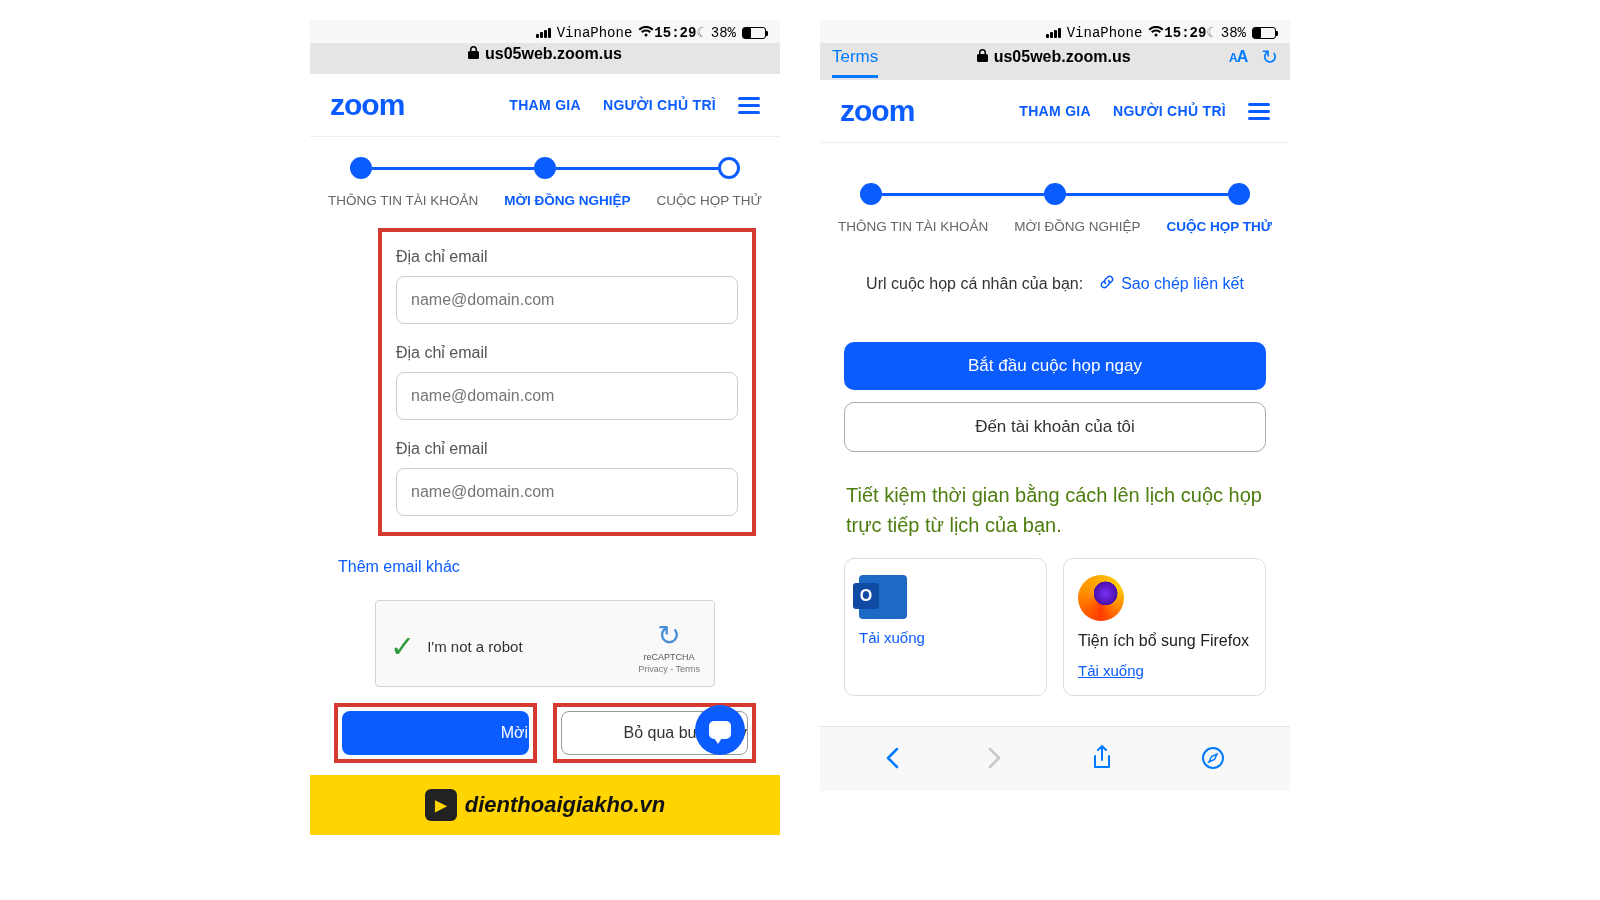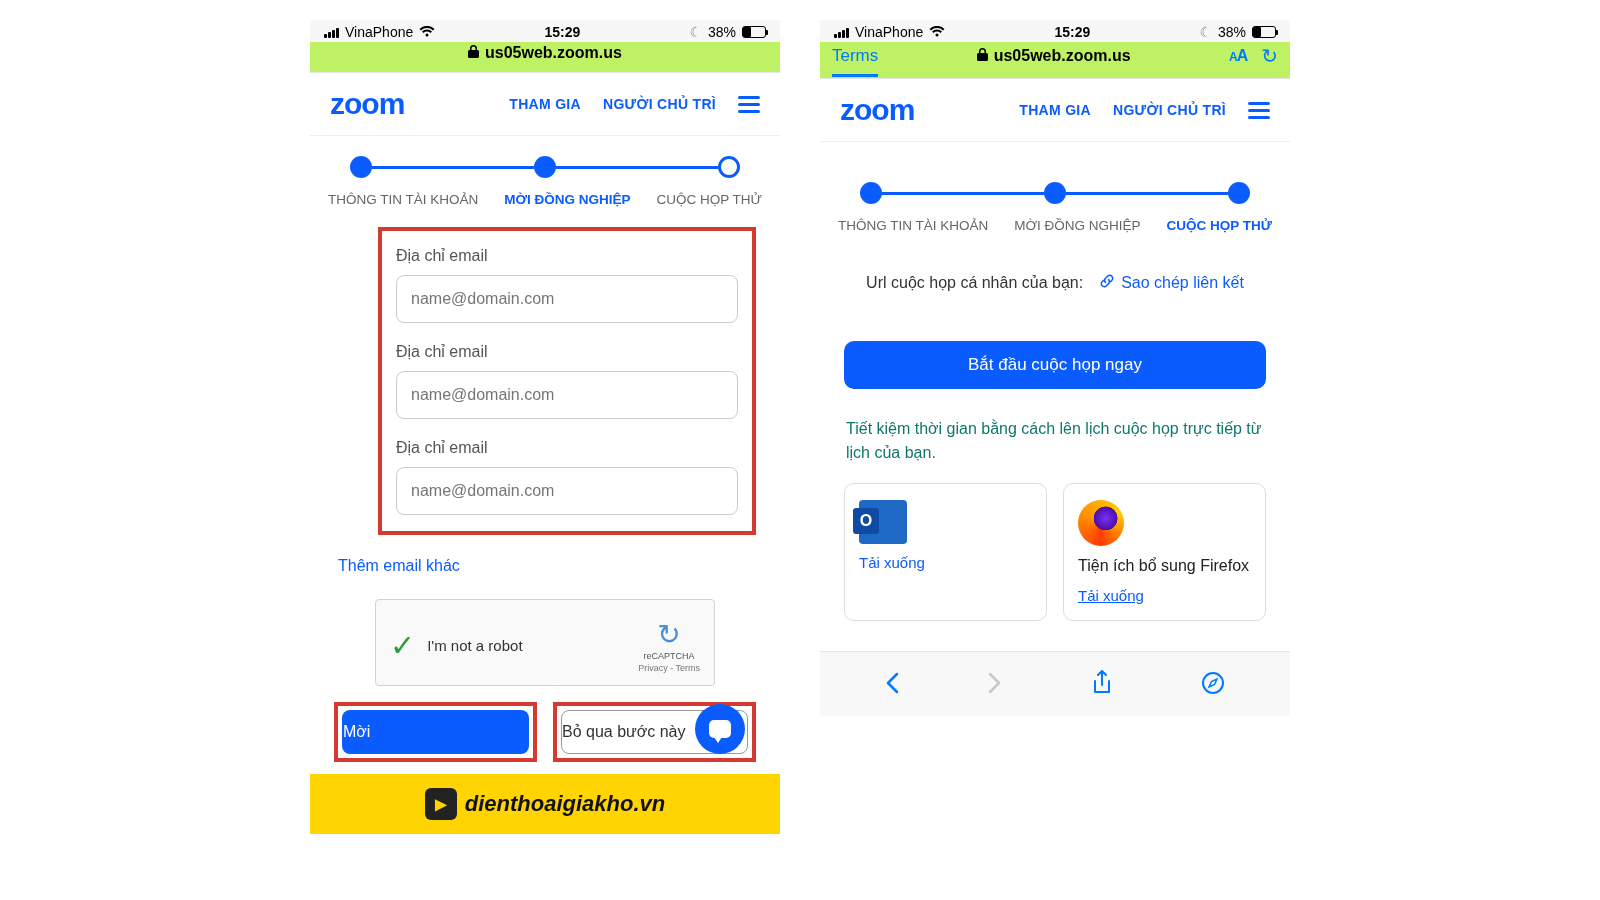--- a/index.html
+++ b/index.html
@@ -13,31 +13,32 @@
   }
   .phone {
     width: 470px;
     background: #fff;
     overflow: hidden;
     position: relative;
   }
   .status-bar {
     display: flex;
     align-items: center;
-    justify-content: space-between;
+    justify-content: flex-end;
     padding: 4px 14px 2px 14px;
     font-size: 14px;
     font-weight: 500;
     background: #f7f7f7;
     color: #000;
+    font-family: Liberation Mono, monospace;
   }
   .status-left { display:flex; align-items:center; gap:6px; }
   .status-right { display:flex; align-items:center; gap:6px; }
   .addr-bar {
-    background: #bef264;
+    background: #e5e5e5;
     display:flex;
     align-items:center;
     justify-content:center;
     gap:6px;
     padding: 2px 12px 10px 12px;
     font-size: 16px;
     font-weight: 600;
     color:#000;
     border-bottom:1px solid #e5e5e5;
     position: relative;
@@ -119,21 +120,21 @@
     max-width: 340px;
     position:relative;
   }
   .recaptcha-check { font-size:30px; color:#2d9d3a; margin-right:12px; }
   .recaptcha-text { font-size:15px; color:#333; flex:1; }
   .recaptcha-logo { text-align:center; font-size:9px; color:#555; }
   .recaptcha-logo .rc-icon { font-size:28px; color:#4a90d9; display:block;}
   .recaptcha-logo .links { font-size:9px; color:#777; margin-top:2px;}
   .action-row { display:flex; gap:16px; margin-bottom:12px; }
   .action-row .red-wrap { border:4px solid #d43a2f; flex:1; padding:4px;}
-  .btn { width:100%; padding:12px 0; border-radius:8px; font-size:16px; text-align:left; cursor:pointer; border:1px solid transparent;}
+  .btn { width:100%; padding:12px 0; border-radius:8px; font-size:16px; text-align:right; cursor:pointer; border:1px solid transparent;}
   .btn-primary { background:#0b5cff; color:#fff; font-weight:500;}
   .btn-outline { background:#fff; border:1px solid #999; color:#333;}
   .chat-bubble {
     position:absolute; bottom:80px; right:35px;
     width:50px; height:50px; border-radius:50%;
     background:#0b5cff; display:flex; align-items:center; justify-content:center;
   }
   .chat-bubble-icon { width:22px; height:18px; background:#fff; border-radius:5px; position:relative;}
   .chat-bubble-icon::after { content:''; position:absolute; bottom:-5px; left:5px; width:0; height:0; border-left:4px solid transparent; border-right:4px solid transparent; border-top:6px solid #fff;}
   .footer-banner {
@@ -154,21 +155,21 @@
   }
   
   .done-underline { border-bottom:3px solid #007aff; padding-bottom:8px; margin-bottom:-11px; display:inline-block;}
   .url-section { text-align:center; padding: 20px 20px 10px 20px; }
   .url-label-row { display:flex; justify-content:center; gap:16px; align-items:center; font-size:16px; color:#333; margin-bottom:12px;}
   .copy-link { color:#0b5cff; display:flex; align-items:center; gap:6px; }
   .meeting-url { color:#0b5cff; font-size:16px; word-break:break-all; text-align:left; padding: 0 4px;}
   .big-btn { width:100%; border-radius:10px; padding:14px 0; font-size:17px; text-align:center; margin-bottom:12px; cursor:pointer;}
   .big-primary { background:#0b5cff; color:#fff; }
   .big-outline { background:#fff; border:1px solid #aaa; color:#333; }
-  .hint-text { color:#0f766e; font-size:16px; padding: 10px 2px 18px 2px; line-height:1.5;}
+  .hint-text { color:#4d7c0f; font-size:20px; padding: 10px 2px 18px 2px; line-height:1.5;}
   .cards { display:flex; gap:16px; }
   .card { flex:1; border:1px solid #ddd; border-radius:10px; padding:16px 14px; }
   .card-icon-outlook {
     width:48px; height:44px; background:linear-gradient(#1e68c6,#1e68c6);
     border-radius:4px; margin-bottom:10px; position:relative;
   }
   .card-icon-outlook::before {
     content:'O'; position:absolute; left:-6px; top:8px;
     width:26px; height:26px; background:#0f4aa3; color:#fff;
     border-radius:3px; display:flex; align-items:center; justify-content:center;
@@ -397,20 +398,21 @@
                 <path d="M6.5 9.5a3 3 0 010-4.24l2-2a3 3 0 114.24 4.24l-1 1M9.5 6.5a3 3 0 010 4.24l-2 2a3 3 0 11-4.24-4.24l1-1" stroke="#0b5cff" stroke-width="1.5" fill="none" stroke-linecap="round"></path>
               </svg>
           </span>
           <span>Sao chép liên kết</span>
         </span>
       </div>
     </div>
 
     <div style="padding: 26px 0 6px 0;">
       <div class="big-btn big-primary">Bắt đầu cuộc họp ngay</div>
+      <div class="big-btn big-outline">Đến tài khoản của tôi</div>
     </div>
 
     <div class="hint-text">Tiết kiệm thời gian bằng cách lên lịch cuộc họp trực tiếp từ lịch của bạn.</div>
 
     <div class="cards">
       <div class="card">
         <div class="card-icon-outlook"></div>
         <div class="card-action">Tải xuống</div>
       </div>
       <div class="card">

